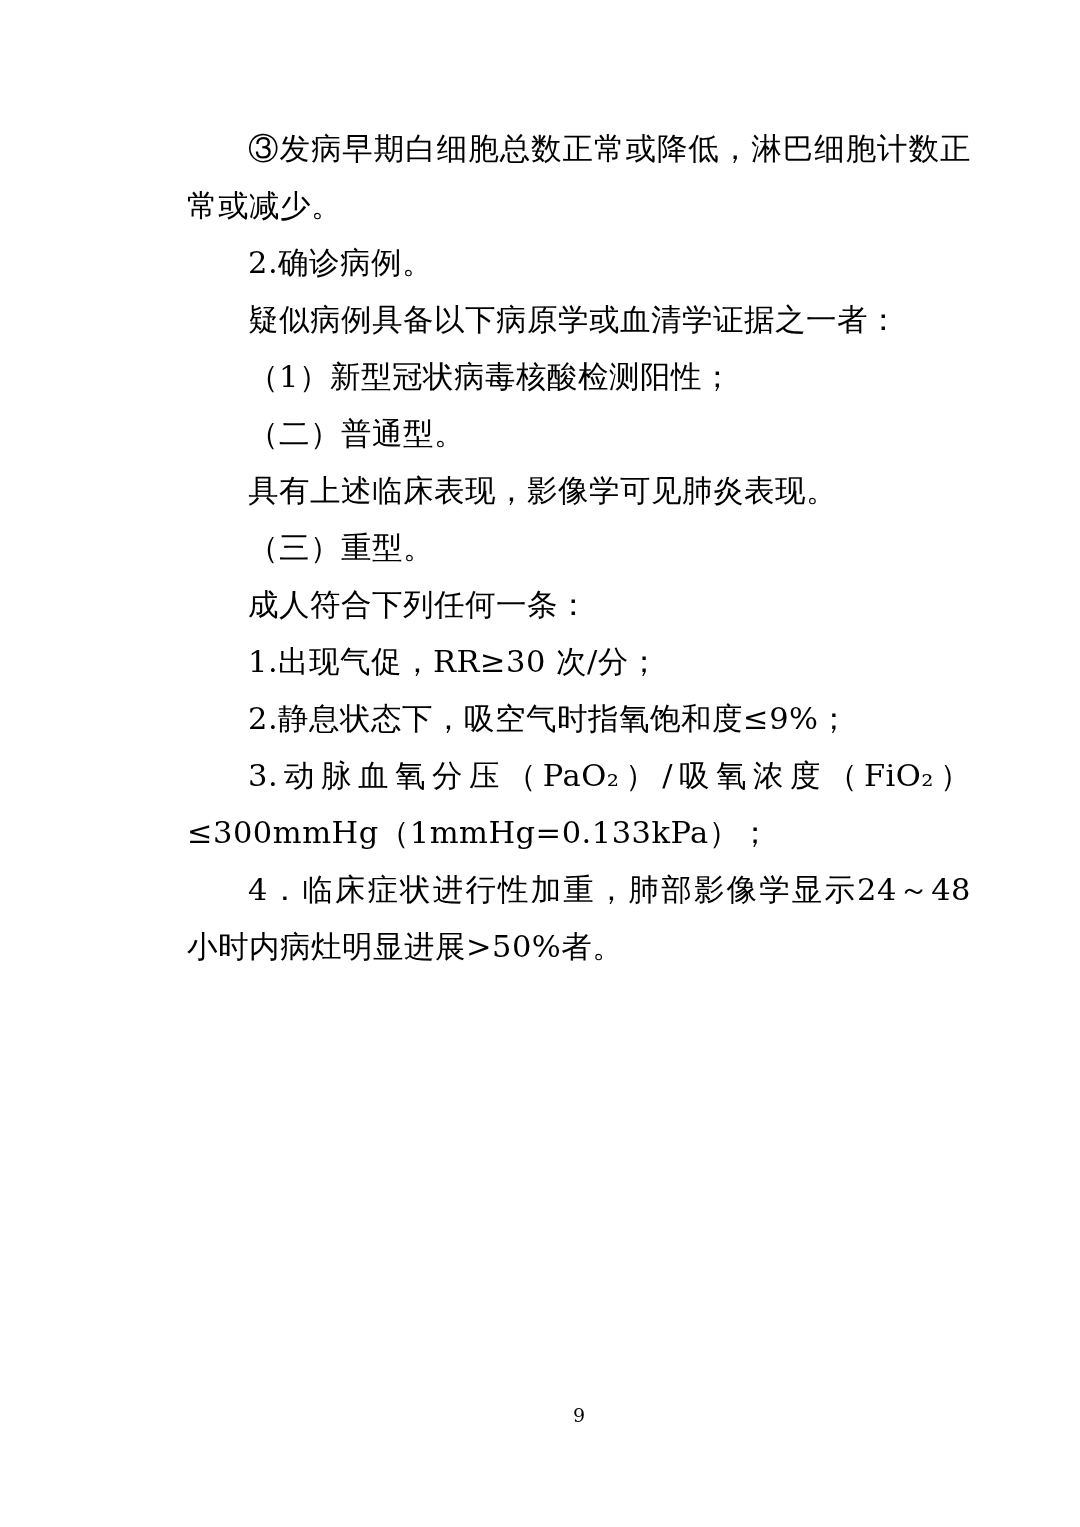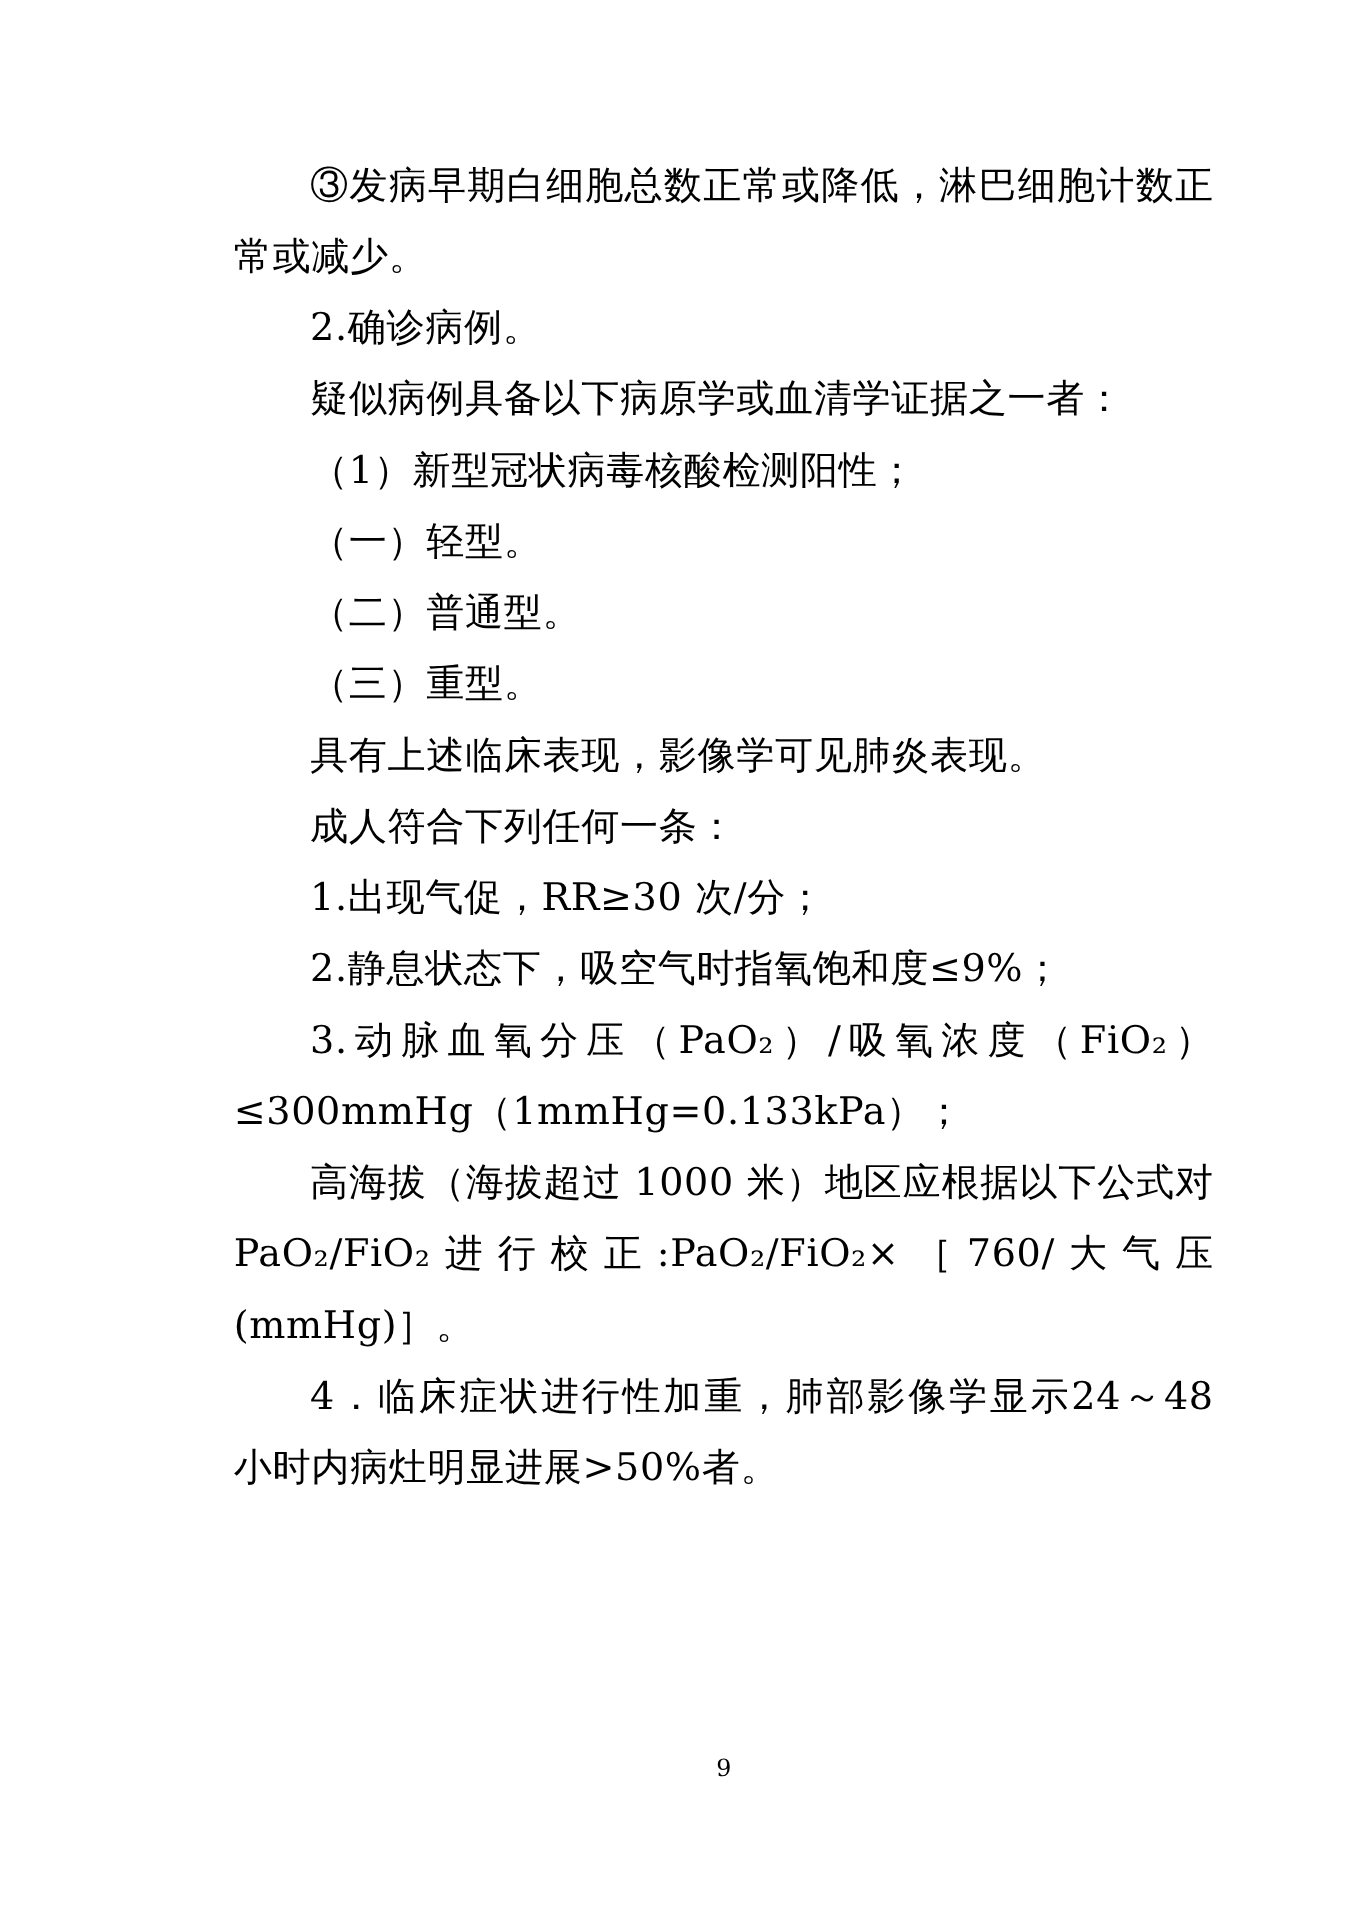--- a/index.html
+++ b/index.html
@@ -61,27 +61,25 @@
 
 <div class="page">
   <div class="content">
 
     <p class="indent">③发病早期白细胞总数正常或降低，淋巴细胞计数正常或减少。</p>
     <p class="indent">2.确诊病例。</p>
     <p class="indent">疑似病例具备以下病原学或血清学证据之一者：</p>
     <p class="indent">（1）新型冠状病毒核酸检测阳性；</p>
 
 
-    <p class="indent">（一）轻型。</p>
     <p class="indent">（二）普通型。</p>
+    <p class="indent">具有上述临床表现，影像学可见肺炎表现。</p>
     <p class="indent">（三）重型。</p>
-    <p class="indent">具有上述临床表现，影像学可见肺炎表现。</p>
     <p class="indent">成人符合下列任何一条：</p>
     <p class="indent">1.出现气促，RR≥30 次/分；</p>
     <p class="indent">2.静息状态下，吸空气时指氧饱和度≤9%；</p>
     <p class="indent">3.动脉血氧分压（PaO₂）/吸氧浓度（FiO₂）≤300mmHg（1mmHg=0.133kPa）；</p>
-    <p class="indent">高海拔（海拔超过 1000 米）地区应根据以下公式对PaO₂/FiO₂进行校正:PaO₂/FiO₂×［760/大气压(mmHg)］。</p>
     <p class="indent">4．临床症状进行性加重，肺部影像学显示24～48 小时内病灶明显进展&gt;50%者。</p>
 
   </div>
 
   <div class="page-number">9</div>
 </div>
 
 </body></html>

